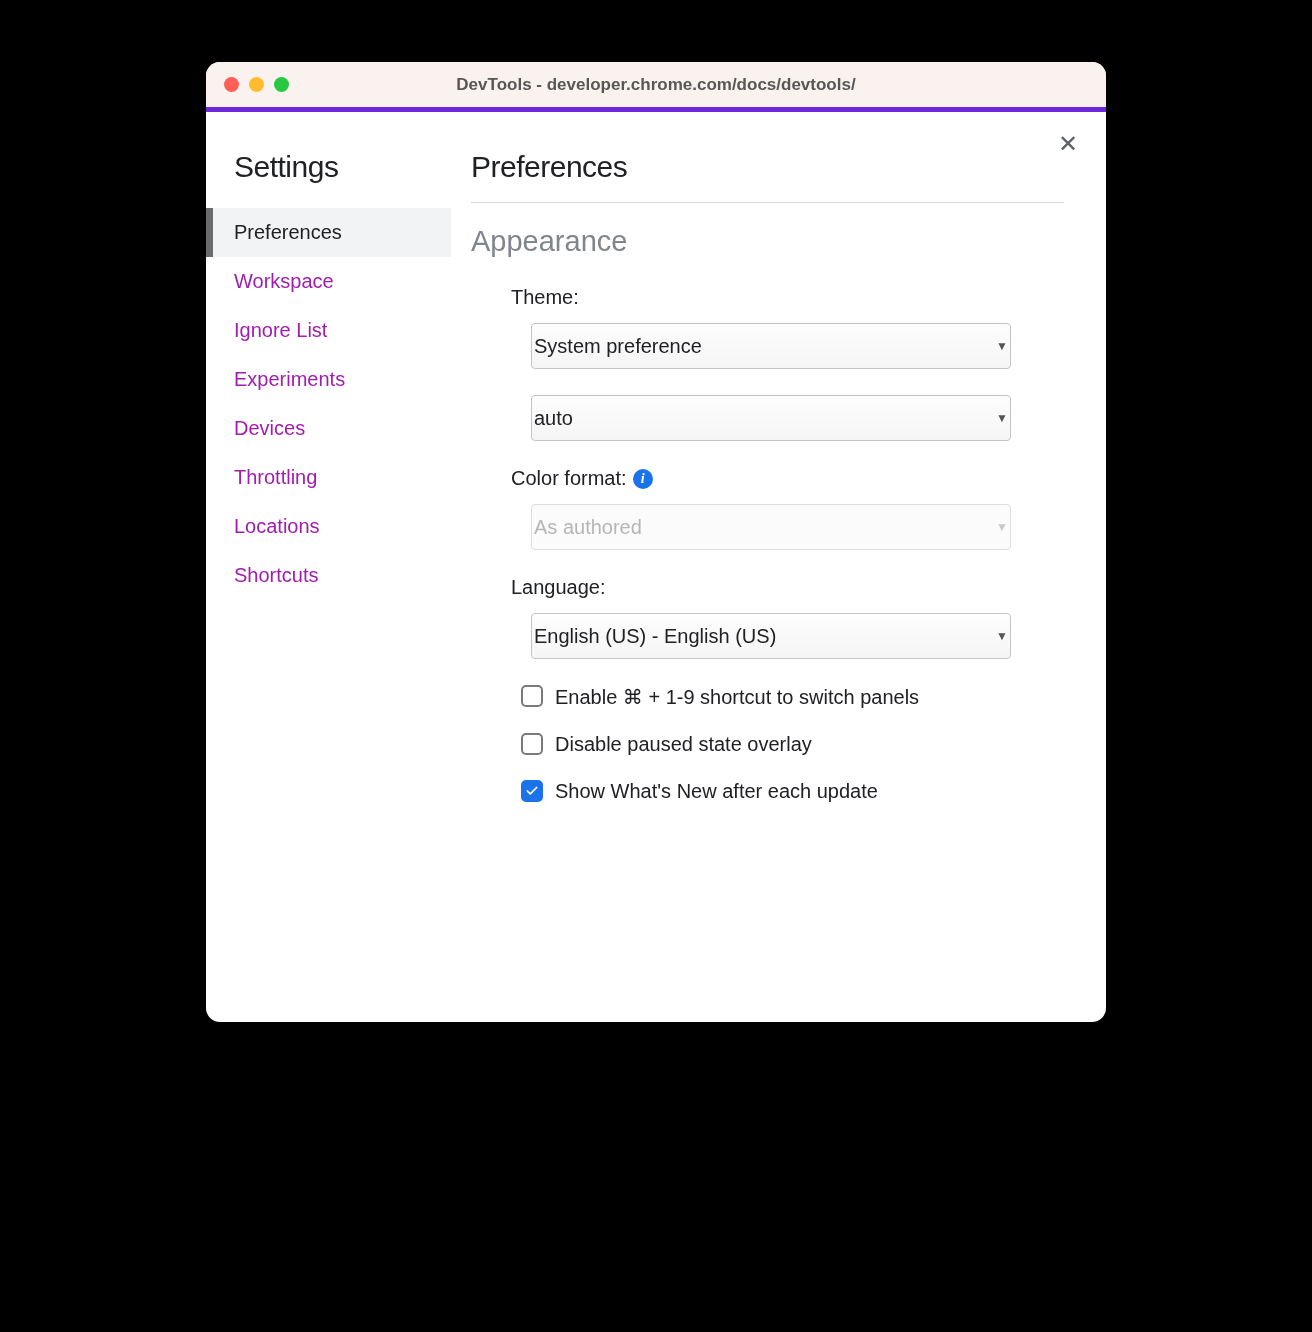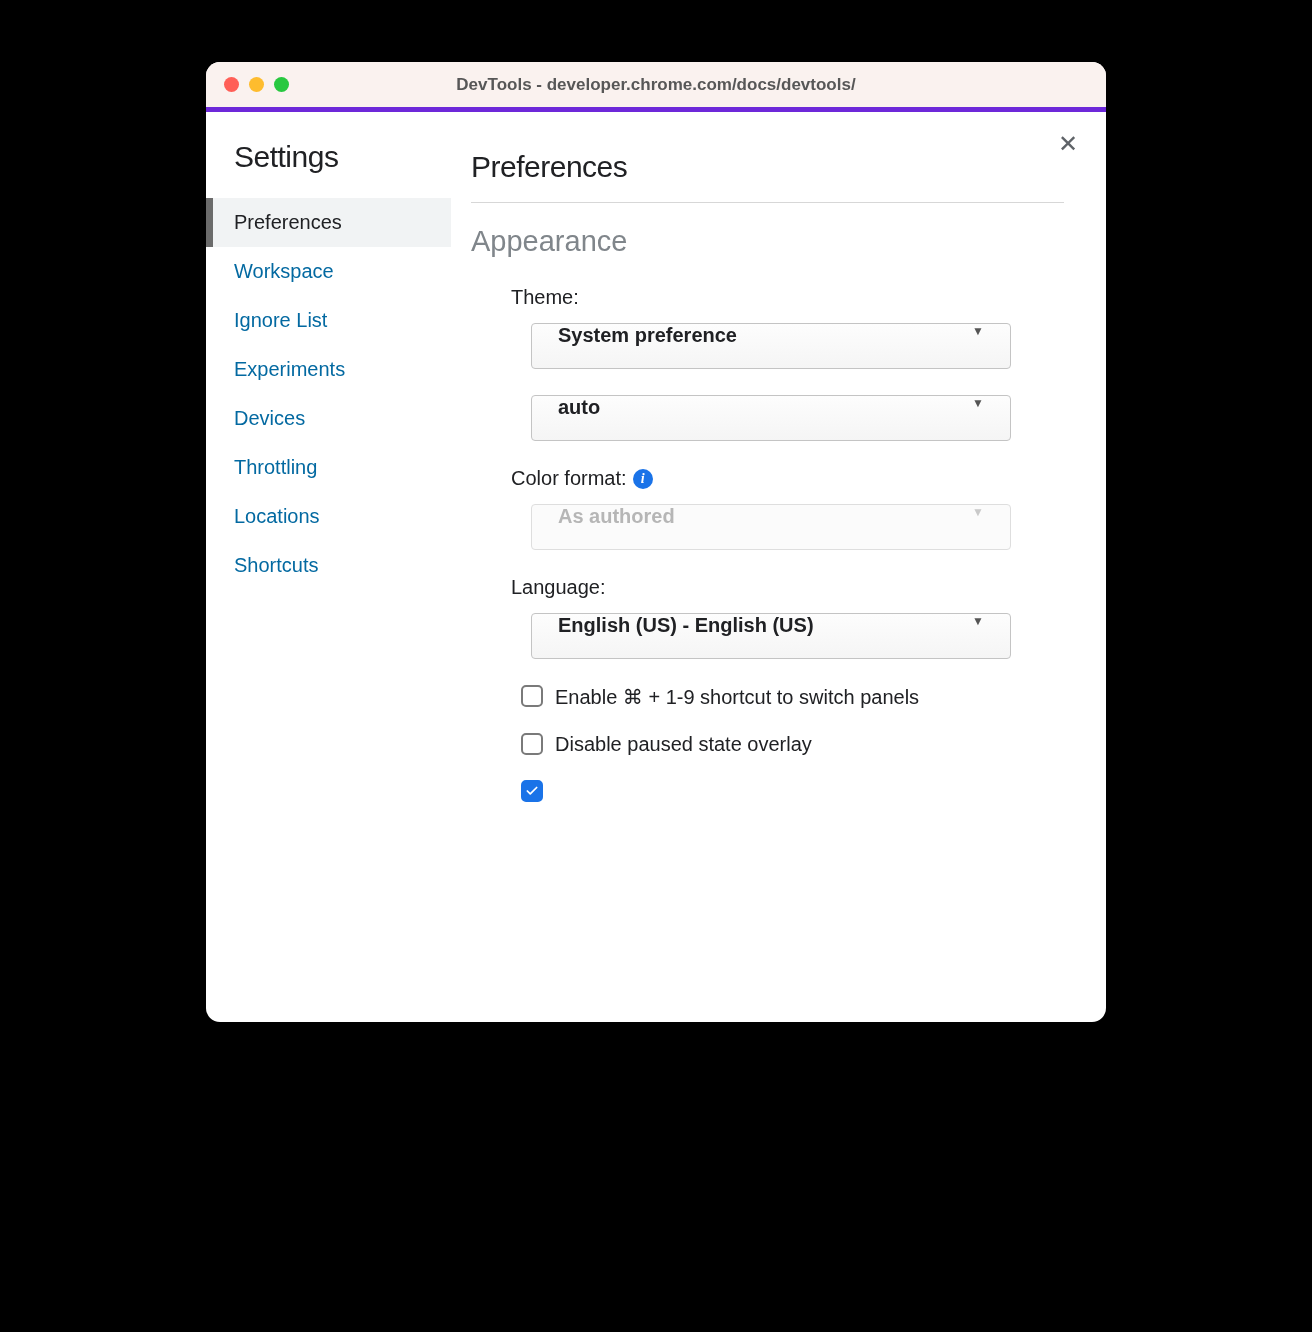--- a/index.html
+++ b/index.html
@@ -61,34 +61,34 @@
     top: 20px;
     right: 28px;
     font-size: 24px;
     color: #5f6368;
     cursor: pointer;
     font-weight: 400;
     line-height: 1;
   }
   .sidebar {
     width: 245px;
-    padding-top: 28px;
+    padding-top: 38px;
     padding-left: 0;
   }
   .sidebar-title {
     font-size: 30px;
     font-weight: 400;
     color: #202124;
     padding-left: 28px;
     margin-bottom: 24px;
     letter-spacing: -0.5px;
   }
   .sidebar-item {
     font-size: 20px;
-    color: #0369a1;
+    color: #a21caf;
     padding: 13px 0 13px 28px;
     cursor: pointer;
     position: relative;
   }
   .sidebar-item.active {
     background: #f1f3f4;
     color: #202124;
   }
   .sidebar-item.active::before {
     content: "";
@@ -132,27 +132,26 @@
     gap: 6px;
   }
   .select {
     margin-left: 20px;
     width: 480px;
     height: 46px;
     border: 1px solid #c4c4c4;
     border-radius: 4px;
     background: linear-gradient(#fdfdfd, #f5f5f5);
     display: flex;
-    align-items: flex-start;
+    align-items: center;
     justify-content: space-between;
-    padding: 0 26px;
-    font-size: 20px;
-    color: #202124;
-    cursor: pointer;
-    font-weight: bold;
+    padding: 0 2px;
+    font-size: 20px;
+    color: #202124;
+    cursor: pointer;
   }
   .select.disabled {
     background: #fbfbfb;
     color: #b6b6b6;
     border-color: #dedede;
     cursor: default;
   }
   .select.disabled .caret { color: #c9c9c9; }
   .caret {
     color: #555;
@@ -274,17 +273,18 @@
           <div class="checkbox-row">
             <span class="cbox"></span>
             <span>Disable paused state overlay</span>
           </div>
           <div class="checkbox-row">
             <span class="cbox checked">
               <svg viewBox="0 0 24 24">
                 <path d="M20 6L9 17l-5-5" fill="none" stroke="#fff" stroke-width="3" stroke-linecap="round" stroke-linejoin="round"></path>
               </svg>
             </span>
+            <span>Show What's New after each update</span>
           </div>
         </div>
     </div>
   </div>
 </div>
 
 </body></html>

